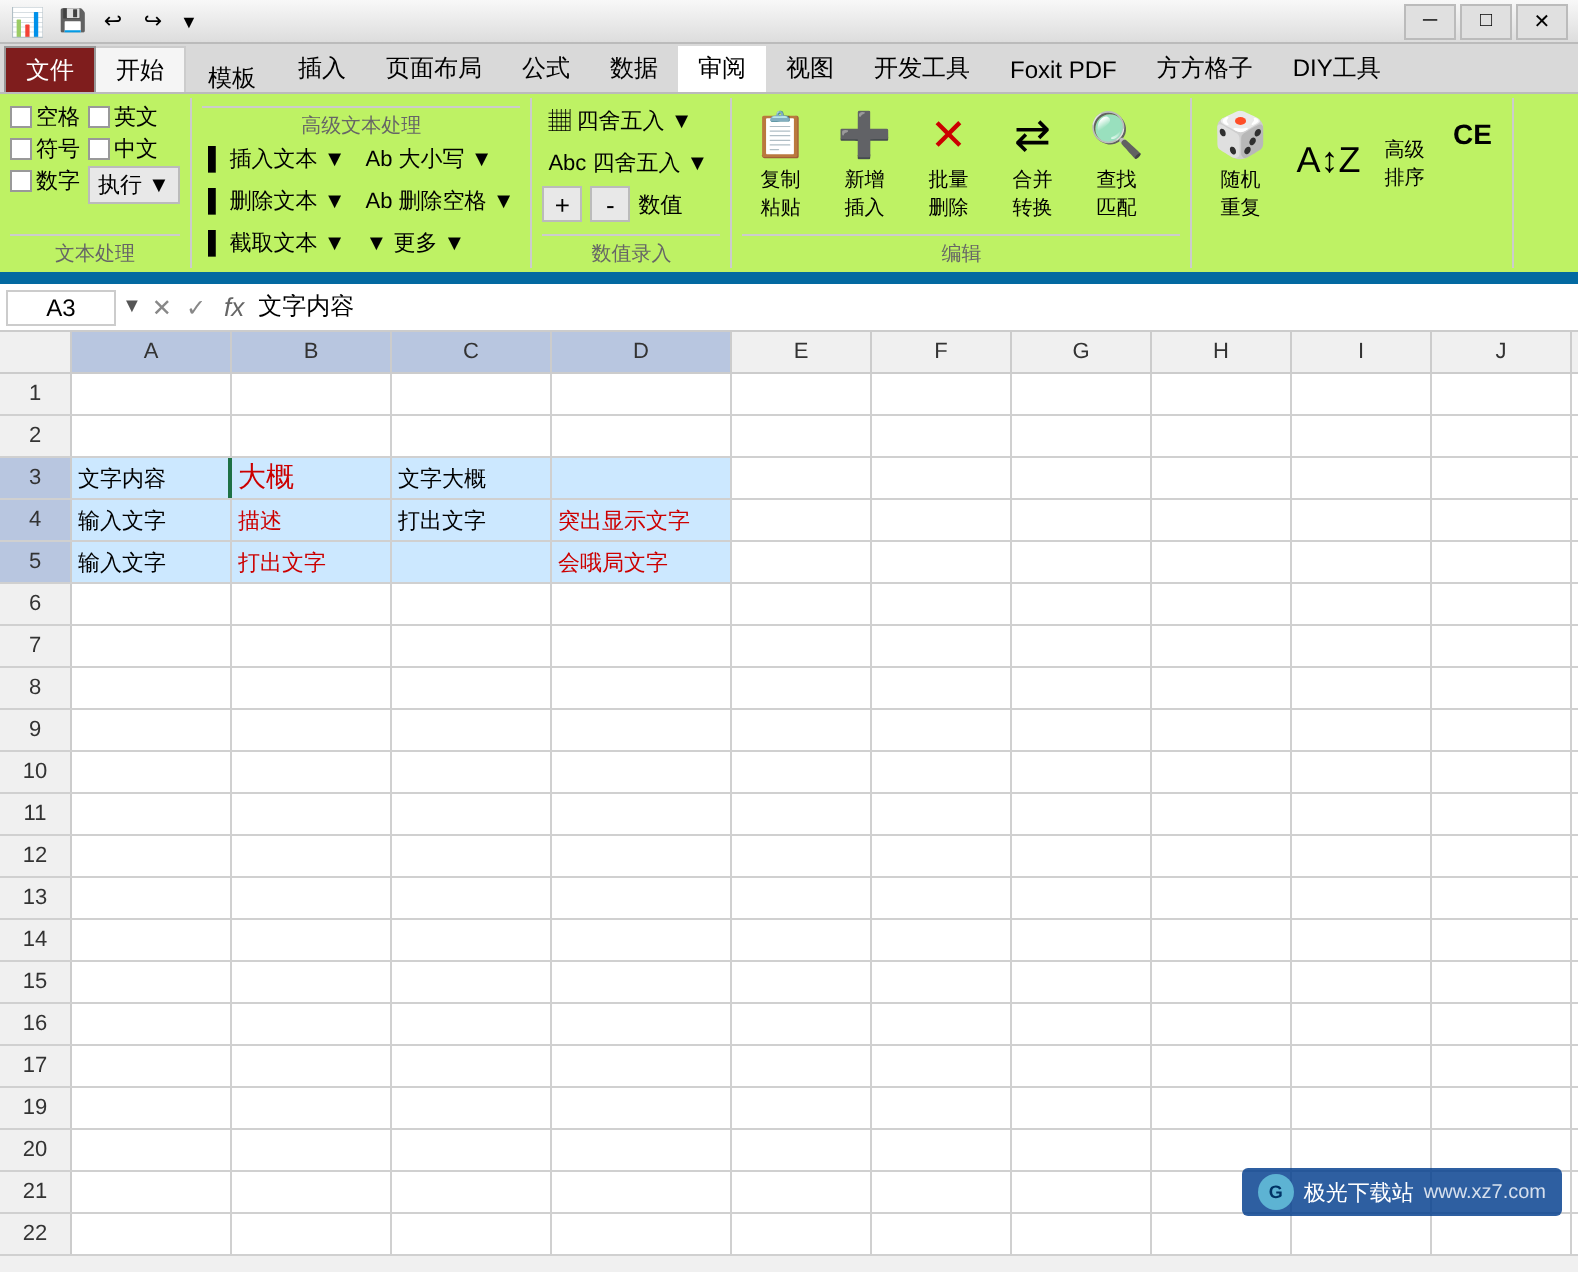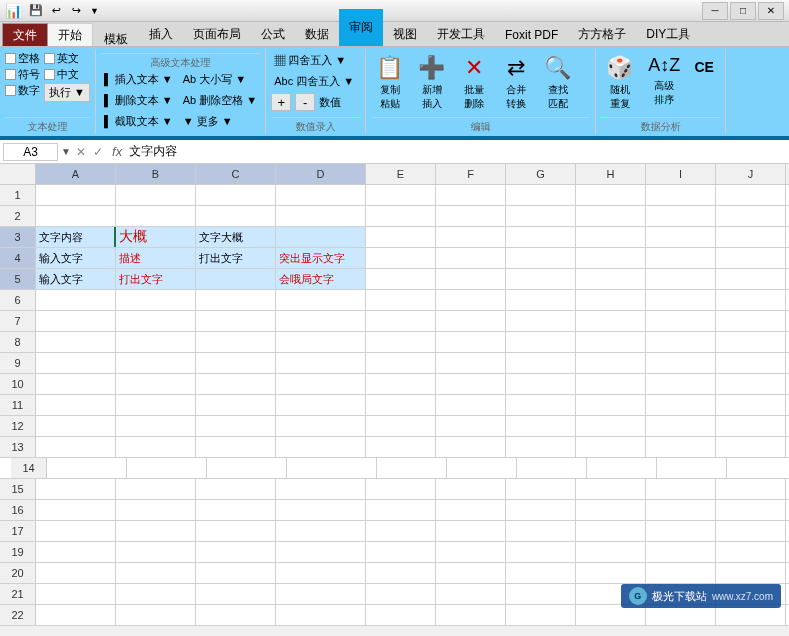--- a/index.html
+++ b/index.html
@@ -24,29 +24,29 @@
 </div>
 
 <div style="display:flex;align-items:flex-end;background:#d9d9d9;padding-left:2px;height:25px;border-bottom:1px solid #bbb;">
   <div style="padding:3px 10px;font-size:12px;cursor:pointer;background:#7f1d1d;color:white;height:23px;display:flex;align-items:center;border:1px solid #999;border-bottom:none;">文件</div>
   <div style="padding:3px 10px;font-size:12px;cursor:pointer;background:#f5f5f5;height:23px;display:flex;align-items:center;border:1px solid #ccc;border-bottom:none;border-left:none;">开始</div>
   <div style="padding:3px 10px;font-size:12px;cursor:pointer;background:#d9d9d9;height:15px;display:flex;align-items:center;border:1px solid transparent;border-bottom:none;">模板</div>
   <div style="padding:3px 10px;font-size:12px;cursor:pointer;background:#d9d9d9;height:23px;display:flex;align-items:center;">插入</div>
   <div style="padding:3px 10px;font-size:12px;cursor:pointer;background:#d9d9d9;height:23px;display:flex;align-items:center;">页面布局</div>
   <div style="padding:0 10px;font-size:12px;cursor:pointer;background:#d9d9d9;height:23px;display:flex;align-items:center;">公式</div>
   <div style="padding:3px 10px;font-size:12px;cursor:pointer;background:#d9d9d9;height:23px;display:flex;align-items:center;">数据</div>
-  <div style="padding:3px 10px;font-size:12px;cursor:pointer;background:#0ea5e9;height:37px;display:flex;align-items:center;">审阅</div>
+  <div style="padding:3px 10px;font-size:12px;cursor:pointer;background:#ffffff;height:23px;display:flex;align-items:center;">审阅</div>
   <div style="padding:3px 10px;font-size:12px;cursor:pointer;background:#d9d9d9;height:23px;display:flex;align-items:center;">视图</div>
   <div style="padding:3px 10px;font-size:12px;cursor:pointer;background:#d9d9d9;height:23px;display:flex;align-items:center;">开发工具</div>
   <div style="padding:3px 10px;font-size:12px;cursor:pointer;background:#d9d9d9;height:23px;display:flex;align-items:center;">Foxit PDF</div>
   <div style="padding:3px 10px;font-size:12px;cursor:pointer;background:#d9d9d9;height:23px;display:flex;align-items:center;">方方格子</div>
   <div style="padding:3px 10px;font-size:12px;cursor:pointer;background:#d9d9d9;height:23px;display:flex;align-items:center;">DIY工具</div>
 </div>
 
-<div style="background:#7dd3fc;border-bottom:4px solid #0369a1;display:flex;flex-wrap:nowrap;min-height:86px;padding:2px 0;">
+<div style="background:#bef264;border-bottom:6px solid #0369a1;display:flex;flex-wrap:nowrap;min-height:86px;padding:2px 0;">
 
   <div style="display:flex;flex-direction:column;border-right:1px solid #ccc;padding:2px 5px 0 5px;min-width:90px;">
     <div style="display:flex;flex-direction:row;gap:4px;flex:1;">
       <div style="display:flex;flex-direction:column;gap:1px;">
         <label style="display:flex;align-items:center;gap:2px;font-size:11px;cursor:pointer;white-space:nowrap;">
           <span style="width:11px;height:11px;border:1px solid #999;background:white;display:inline-block;flex-shrink:0;"></span>空格
         </label>
         <label style="display:flex;align-items:center;gap:2px;font-size:11px;cursor:pointer;white-space:nowrap;">
           <span style="width:11px;height:11px;border:1px solid #999;background:white;display:inline-block;flex-shrink:0;"></span>符号
         </label>
@@ -128,30 +128,29 @@
   </div>
 
   <div style="display:flex;flex-direction:column;border-right:1px solid #ccc;padding:2px 5px 0 5px;min-width:130px;">
     <div style="display:flex;flex-direction:row;gap:4px;flex:1;align-items:flex-start;">
 
       <div style="display:flex;flex-direction:column;align-items:center;cursor:pointer;padding:3px 4px;border:1px solid transparent;min-width:38px;min-height:60px;justify-content:center;">
         <div style="font-size:22px;">🎲</div>
         <div style="font-size:10px;text-align:center;margin-top:2px;">随机<br>重复</div>
       </div>
 
-      <div style="display:flex;flex-direction:column;align-items:center;cursor:pointer;padding:3px 4px;border:1px solid transparent;min-width:38px;min-height:60px;justify-content:center;">
+      <div style="display:flex;flex-direction:row;align-items:center;cursor:pointer;padding:3px 4px;border:1px solid transparent;min-width:38px;min-height:60px;justify-content:center;gap:12px;">
         <div style="font-size:18px;line-height:1.2;">A↕Z</div>
         <div style="font-size:10px;text-align:center;margin-top:2px;">高级<br>排序</div>
       </div>
 
       <div style="display:flex;flex-direction:column;align-items:center;cursor:pointer;padding:3px 4px;border:1px solid transparent;min-width:30px;min-height:60px;justify-content:flex-start;">
         <div style="font-size:14px;font-weight:bold;margin-top:4px;">CE</div>
       </div>
     </div>
-    <div style="font-size:10px;color:#666;text-align:center;padding-top:2px;border-top:1px solid #ccc;margin-top:2px;">数据分析</div>
   </div>
 
 </div>
 
 <div style="display:flex;align-items:center;height:24px;border-bottom:1px solid #ccc;background:white;padding:0 3px;gap:3px;">
   <input value="A3" style="width: 55px; border: 1px solid rgb(204, 204, 204); padding: 1px 3px; font-size: 12px; text-align: center; font-family: inherit;">
   <span style="font-size:10px;color:#555;cursor:pointer;">▼</span>
   <span style="color:#888;font-size:12px;padding:0 2px;">✕</span>
   <span style="color:#888;font-size:12px;padding:0 2px;">✓</span>
   <span style="font-size:13px;color:#666;font-style:italic;padding:0 4px;">fx</span>
@@ -337,21 +336,21 @@
         <div style="width: 80px; min-width: 80px; height: 20px; border-right: 1px solid rgb(208, 208, 208); padding: 1px 3px; font-size: 11px; overflow: hidden; white-space: nowrap; display: flex; align-items: center; flex-shrink: 0; cursor: cell; background: white;"></div>
         <div style="width: 80px; min-width: 80px; height: 20px; border-right: 1px solid rgb(208, 208, 208); padding: 1px 3px; font-size: 11px; overflow: hidden; white-space: nowrap; display: flex; align-items: center; flex-shrink: 0; cursor: cell; background: white;"></div>
         <div style="width: 90px; min-width: 90px; height: 20px; border-right: 1px solid rgb(208, 208, 208); padding: 1px 3px; font-size: 11px; overflow: hidden; white-space: nowrap; display: flex; align-items: center; flex-shrink: 0; cursor: cell; background: white;"></div>
         <div style="width: 70px; min-width: 70px; height: 20px; border-right: 1px solid rgb(208, 208, 208); padding: 1px 3px; font-size: 11px; overflow: hidden; white-space: nowrap; display: flex; align-items: center; flex-shrink: 0; cursor: cell; background: white;"></div>
         <div style="width: 70px; min-width: 70px; height: 20px; border-right: 1px solid rgb(208, 208, 208); padding: 1px 3px; font-size: 11px; overflow: hidden; white-space: nowrap; display: flex; align-items: center; flex-shrink: 0; cursor: cell; background: white;"></div>
         <div style="width: 70px; min-width: 70px; height: 20px; border-right: 1px solid rgb(208, 208, 208); padding: 1px 3px; font-size: 11px; overflow: hidden; white-space: nowrap; display: flex; align-items: center; flex-shrink: 0; cursor: cell; background: white;"></div>
         <div style="width: 70px; min-width: 70px; height: 20px; border-right: 1px solid rgb(208, 208, 208); padding: 1px 3px; font-size: 11px; overflow: hidden; white-space: nowrap; display: flex; align-items: center; flex-shrink: 0; cursor: cell; background: white;"></div>
         <div style="width: 70px; min-width: 70px; height: 20px; border-right: 1px solid rgb(208, 208, 208); padding: 1px 3px; font-size: 11px; overflow: hidden; white-space: nowrap; display: flex; align-items: center; flex-shrink: 0; cursor: cell; background: white;"></div>
         <div style="width: 70px; min-width: 70px; height: 20px; border-right: 1px solid rgb(208, 208, 208); padding: 1px 3px; font-size: 11px; overflow: hidden; white-space: nowrap; display: flex; align-items: center; flex-shrink: 0; cursor: cell; background: white;"></div>
       </div>
-      <div style="display: flex; border-bottom: 1px solid rgb(208, 208, 208); padding-left: 11px;">
+      <div style="display: flex; border-bottom: 1px solid rgb(208, 208, 208);">
         <div style="width: 36px; min-width: 36px; height: 20px; border-right: 1px solid rgb(204, 204, 204); background: rgb(240, 240, 240); display: flex; align-items: center; justify-content: center; font-size: 11px; color: rgb(51, 51, 51); flex-shrink: 0; cursor: pointer;">14</div>
         <div style="width: 80px; min-width: 80px; height: 20px; border-right: 1px solid rgb(208, 208, 208); padding: 1px 3px; font-size: 11px; overflow: hidden; white-space: nowrap; display: flex; align-items: center; flex-shrink: 0; cursor: cell; background: white;"></div>
         <div style="width: 80px; min-width: 80px; height: 20px; border-right: 1px solid rgb(208, 208, 208); padding: 1px 3px; font-size: 11px; overflow: hidden; white-space: nowrap; display: flex; align-items: center; flex-shrink: 0; cursor: cell; background: white;"></div>
         <div style="width: 80px; min-width: 80px; height: 20px; border-right: 1px solid rgb(208, 208, 208); padding: 1px 3px; font-size: 11px; overflow: hidden; white-space: nowrap; display: flex; align-items: center; flex-shrink: 0; cursor: cell; background: white;"></div>
         <div style="width: 90px; min-width: 90px; height: 20px; border-right: 1px solid rgb(208, 208, 208); padding: 1px 3px; font-size: 11px; overflow: hidden; white-space: nowrap; display: flex; align-items: center; flex-shrink: 0; cursor: cell; background: white;"></div>
         <div style="width: 70px; min-width: 70px; height: 20px; border-right: 1px solid rgb(208, 208, 208); padding: 1px 3px; font-size: 11px; overflow: hidden; white-space: nowrap; display: flex; align-items: center; flex-shrink: 0; cursor: cell; background: white;"></div>
         <div style="width: 70px; min-width: 70px; height: 20px; border-right: 1px solid rgb(208, 208, 208); padding: 1px 3px; font-size: 11px; overflow: hidden; white-space: nowrap; display: flex; align-items: center; flex-shrink: 0; cursor: cell; background: white;"></div>
         <div style="width: 70px; min-width: 70px; height: 20px; border-right: 1px solid rgb(208, 208, 208); padding: 1px 3px; font-size: 11px; overflow: hidden; white-space: nowrap; display: flex; align-items: center; flex-shrink: 0; cursor: cell; background: white;"></div>
         <div style="width: 70px; min-width: 70px; height: 20px; border-right: 1px solid rgb(208, 208, 208); padding: 1px 3px; font-size: 11px; overflow: hidden; white-space: nowrap; display: flex; align-items: center; flex-shrink: 0; cursor: cell; background: white;"></div>
         <div style="width: 70px; min-width: 70px; height: 20px; border-right: 1px solid rgb(208, 208, 208); padding: 1px 3px; font-size: 11px; overflow: hidden; white-space: nowrap; display: flex; align-items: center; flex-shrink: 0; cursor: cell; background: white;"></div>

